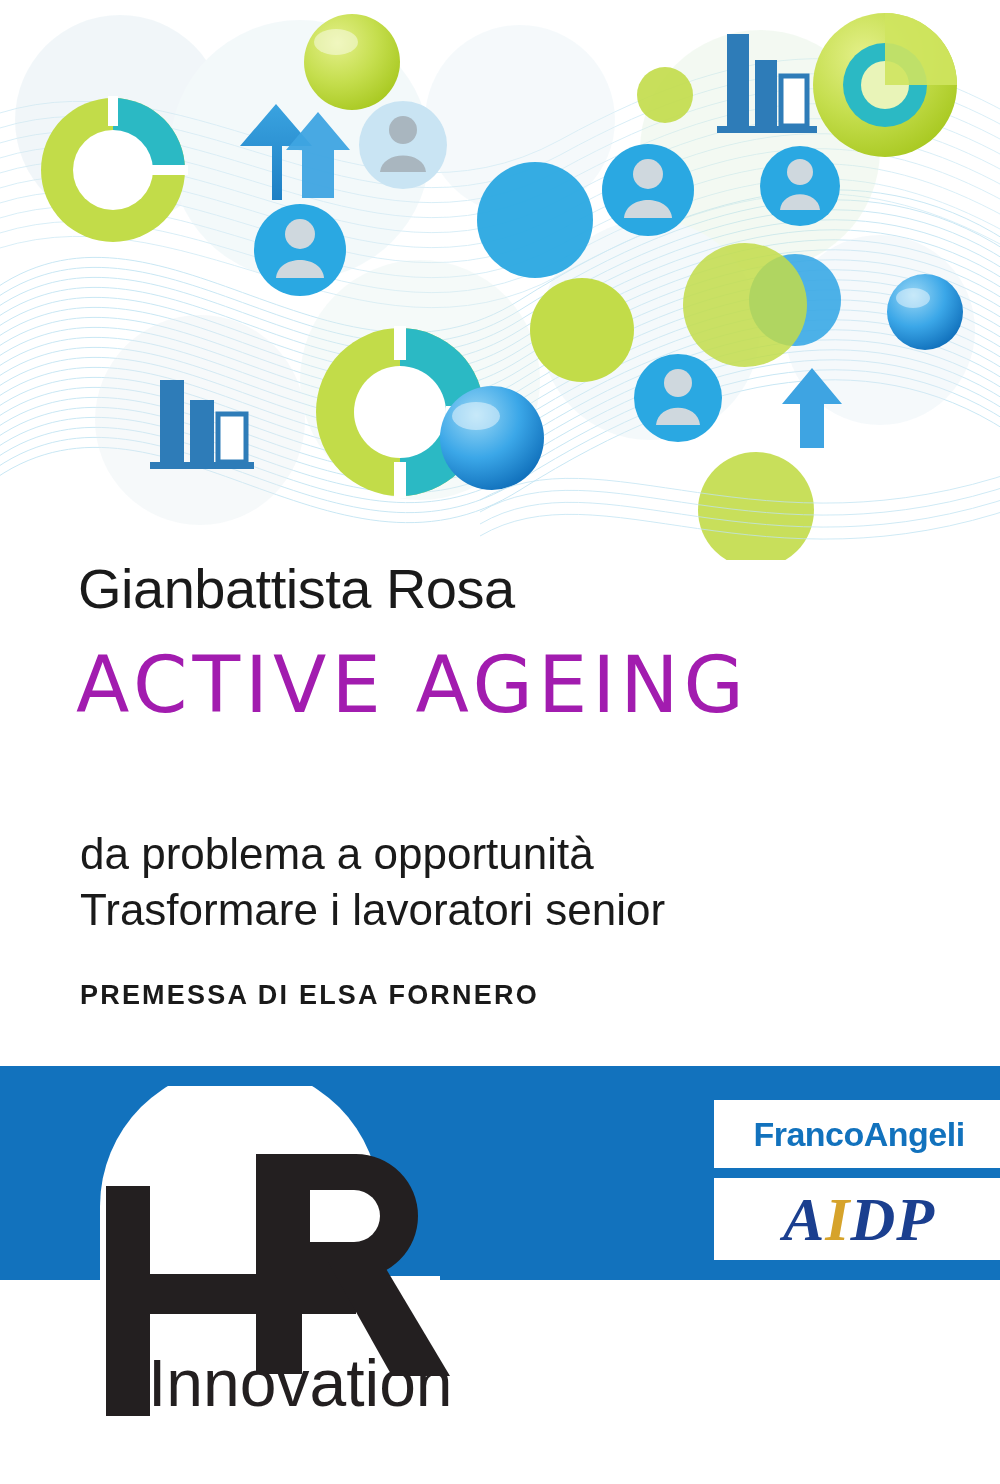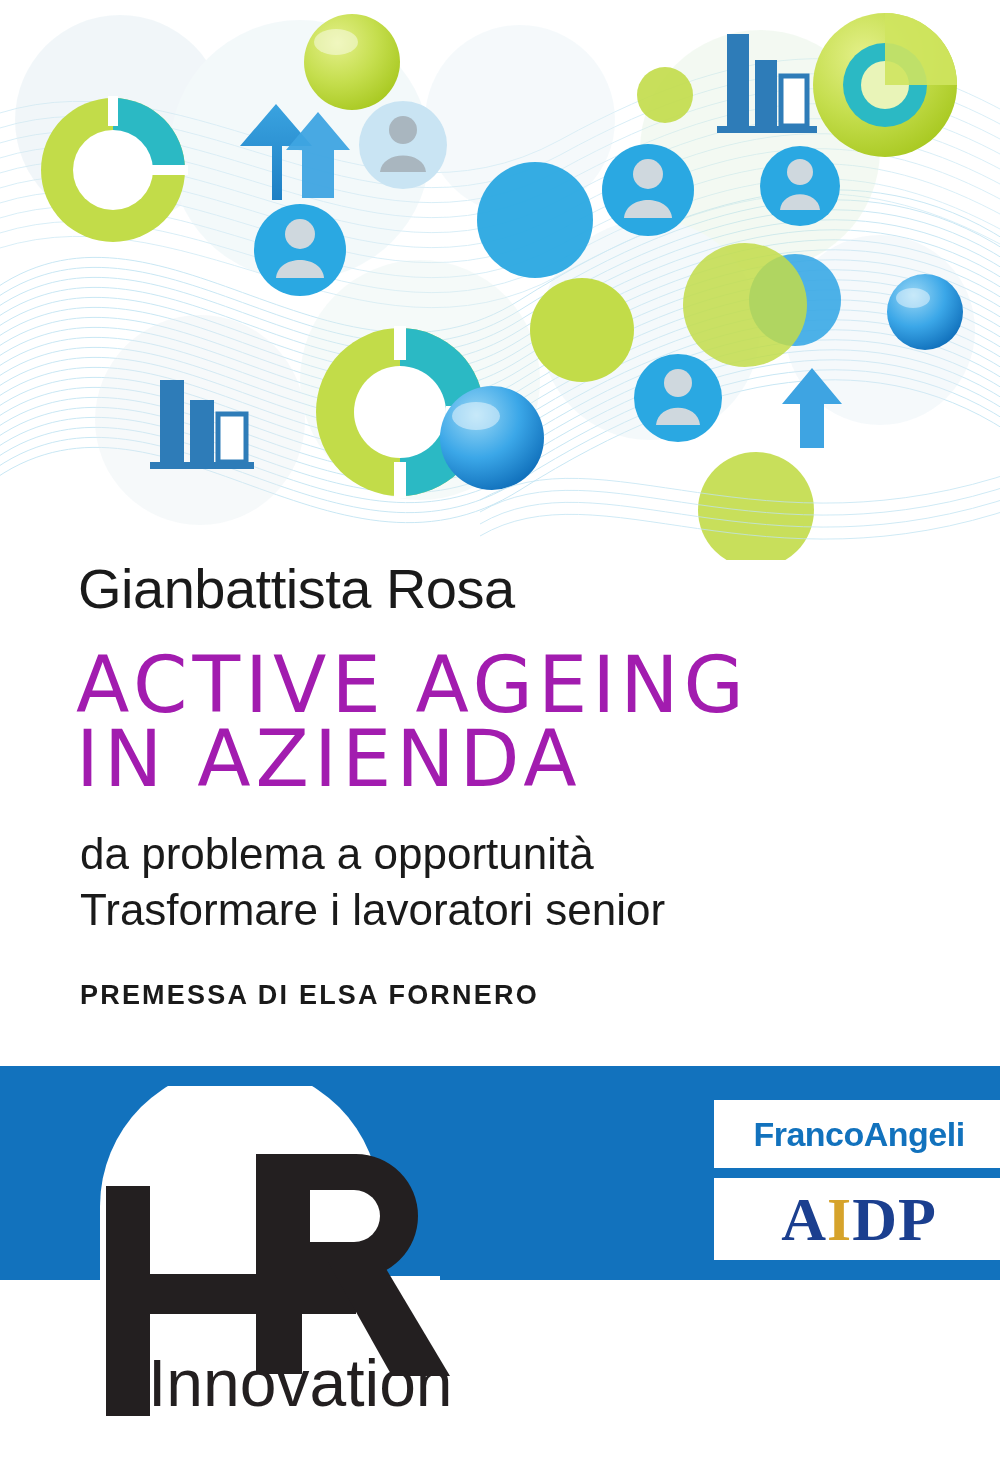--- a/index.html
+++ b/index.html
@@ -121,20 +121,21 @@
     display: flex;
     align-items: center;
     justify-content: center;
   }
   .aidp-text {
     font-size: 62px;
     font-weight: bold;
     color: #1b3f8f;
     font-family: "Liberation Serif", serif;
     letter-spacing: 1px;
+    font-style: italic;
   }
   .aidp-text .dot {
     color: #d6a32b;
   }
 
   
   .hrlogo {
     position: absolute;
     left: 70px;
     top: 1086px;
@@ -322,21 +323,20 @@
           <path d="M480 536 C 600 466, 760 596, 1020 506" stroke-width="1"></path>
         </g>
       </g>
     </svg>
   </div>
 
   <div class="author">Gianbattista Rosa</div>
 
   <div class="title">
     <span>ACTIVE AGEING</span>
-    <span class="line2">IN AZIENDA</span>
   </div>
 
   <div class="subtitle">
     <div>da problema a opportunità</div>
     <div>Trasformare i lavoratori senior</div>
   </div>
 
   <div class="preface">PREMESSA DI ELSA FORNERO</div>
 
   <div class="band"></div>

